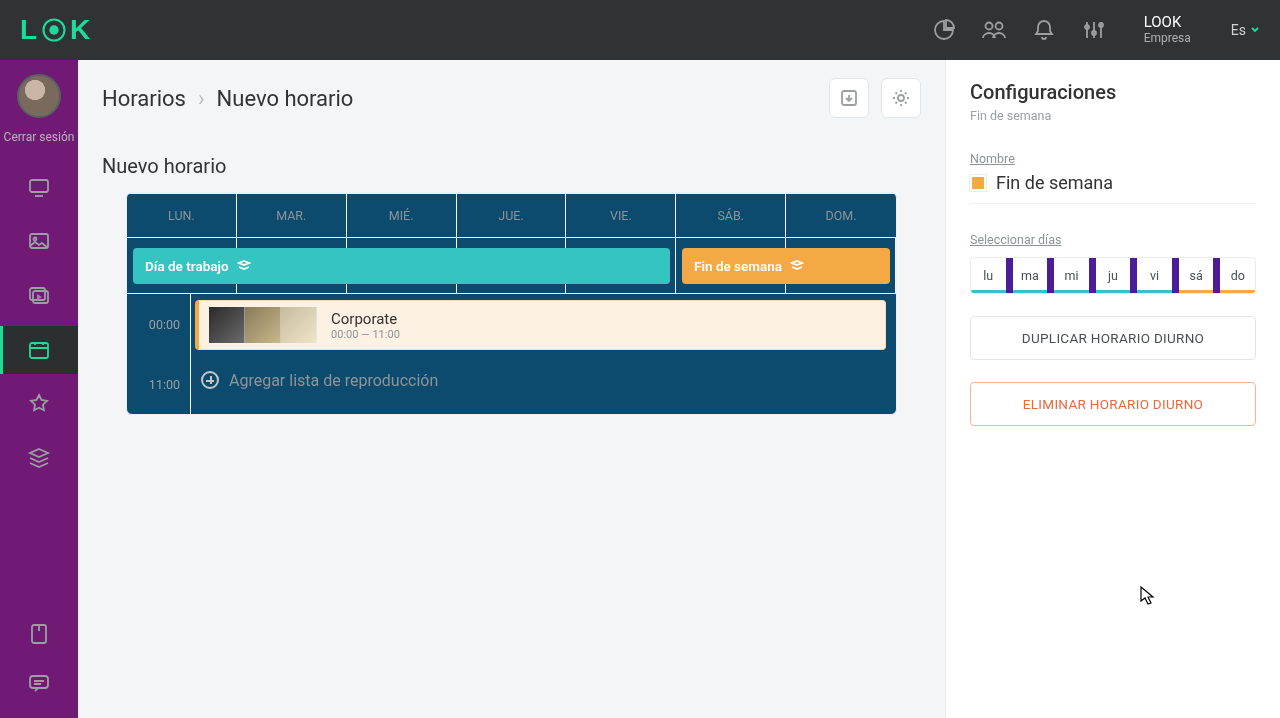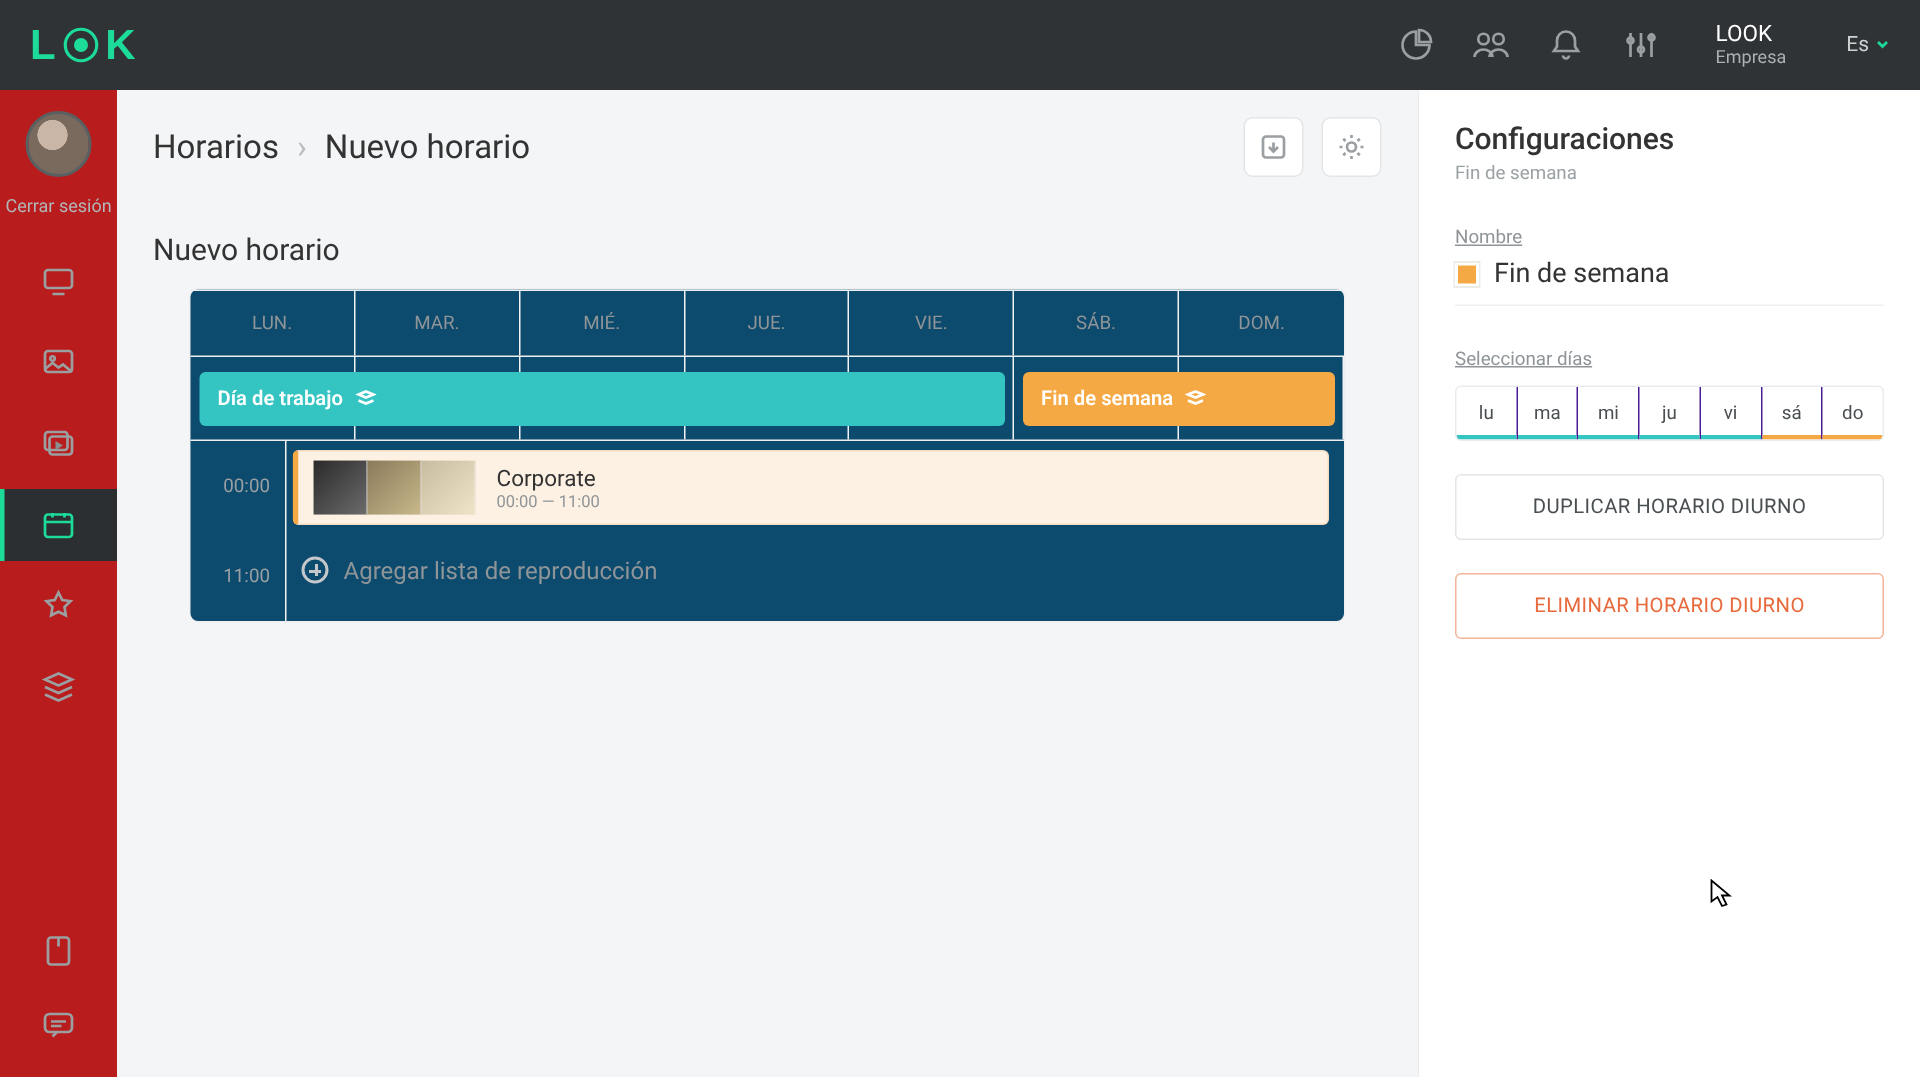--- a/index.html
+++ b/index.html
@@ -10,21 +10,21 @@
   .logo-text { color: #1ddc9a; font-weight: 800; font-size: 28px; letter-spacing: 1px; font-family: Arial Black, Arial, sans-serif; }
   .topbar-spacer { flex: 1; }
   .top-icons { display: flex; align-items: center; gap: 22px; }
   .top-icon { width: 28px; height: 28px; color: #b9bcbd; cursor: pointer; display:flex; align-items:center; justify-content:center; }
   .brand-col { margin-left: 14px; line-height: 1.15; }
   .brand-name { color: #fff; font-weight: 400; font-size: 15px; }
   .brand-sub { color: #adb0b1; font-size: 12px; }
   .lang { margin-left: 18px; color: #cfd2d3; font-size: 14px; display:flex; align-items:center; gap:4px; cursor:pointer;}
   
   .shell { display: flex; height: calc(718px - 60px); }
-  .sidebar { width: 78px; background: #b91c1c; display: flex; flex-direction: column; align-items: center; padding-top: 14px; gap: 6px; color: #9b9fa1; }
+  .sidebar { width: 78px; background: #701a75; display: flex; flex-direction: column; align-items: center; padding-top: 14px; gap: 6px; color: #9b9fa1; }
   .avatar { width: 44px; height: 44px; border-radius: 50%; background: radial-gradient(circle at 40% 35%, #c9b6a6 0 28%, #7a6a5e 29% 100%); border: 2px solid #5a5f62; }
   .logout { font-size: 12px; color: #b2b6b8; margin-top: 6px; margin-bottom: 14px; cursor:pointer; }
   .side-item { width: 78px; height: 48px; display:flex; align-items:center; justify-content:center; color:#8a8f91; cursor:pointer; position:relative; }
   .side-item.active { background:#2b2f31; }
   .side-item.active::before { content:""; position:absolute; left:0; top:0; bottom:0; width:3px; background:#1ddc9a; }
   .side-item.active svg { stroke:#1ddc9a; }
   .sidebar-bottom { margin-top:auto; margin-bottom:10px; display:flex; flex-direction:column; gap:2px;}
   
   .main { flex: 1; display:flex; }
   .content { flex: 1; background: #f4f5f6; display:flex; flex-direction:column; }
@@ -71,21 +71,21 @@
   
   .panel { width:335px; border-left:1px solid #ececec; background:#fff; padding: 20px 24px; display:flex; flex-direction:column; }
   .panel h2 { font-size:20px; font-weight:500; color:#333; }
   .panel .sub { font-size:12.5px; color:#9aa0a3; margin-top:4px; }
   .field-label { font-size:12.5px; color:#8e9497; margin-top:28px;text-decoration:underline; }
   .name-row { display:flex; align-items:center; gap:10px; margin-top:6px; }
   .color-chip { width:16px; height:16px; background:#f5a944; border:2px solid #fff; outline:1px solid #e9ebec; }
   .name-val { font-size:18px; color:#333; }
   .divider { height:1px; background:#efefef; margin-top:10px; }
   .days { display:flex; margin-top:10px; border:1px solid #e9ebec; border-radius:4px; overflow:hidden; }
-  .day { flex:1; text-align:center; font-size:12.5px; color:#4a4f52; padding:10px 0; border-right:1px solid #4c1d95; cursor:pointer; position:relative;}
+  .day { flex:1; text-align:center; font-size:12.5px; color:#4a4f52; padding:10px 0; border-right:7px solid #4c1d95; cursor:pointer; position:relative;}
   .day:last-child{ border-right:none;}
   .day.t::after{ content:""; position:absolute; left:0; right:0; bottom:0; height:3px; background:#34c4c1;}
   .day.o::after{ content:""; position:absolute; left:0; right:0; bottom:0; height:3px; background:#f5a944;}
   .design-row { display:flex; gap:12px; margin-top:20px; align-items:center;}
   .design-thumb { width:42px; height:42px; background:linear-gradient(135deg,#1e3a7a,#5a79c7); border-radius:2px;}
   .design-meta .dl { font-size:12px; color:#8e9497;}
   .design-meta .dn { font-size:17px; color:#333;}
   .btn { width:100%; height:44px; border-radius:4px; display:flex; align-items:center; justify-content:center; font-size:13.5px; letter-spacing:.3px; cursor:pointer; margin-top:22px;}
   .btn.secondary { border:1px solid #e3e5e7; background:#fff; color:#4a4f52; }
   .btn.danger { border:1px solid #f3b49a; color:#e86a3c; background:#fff; }

